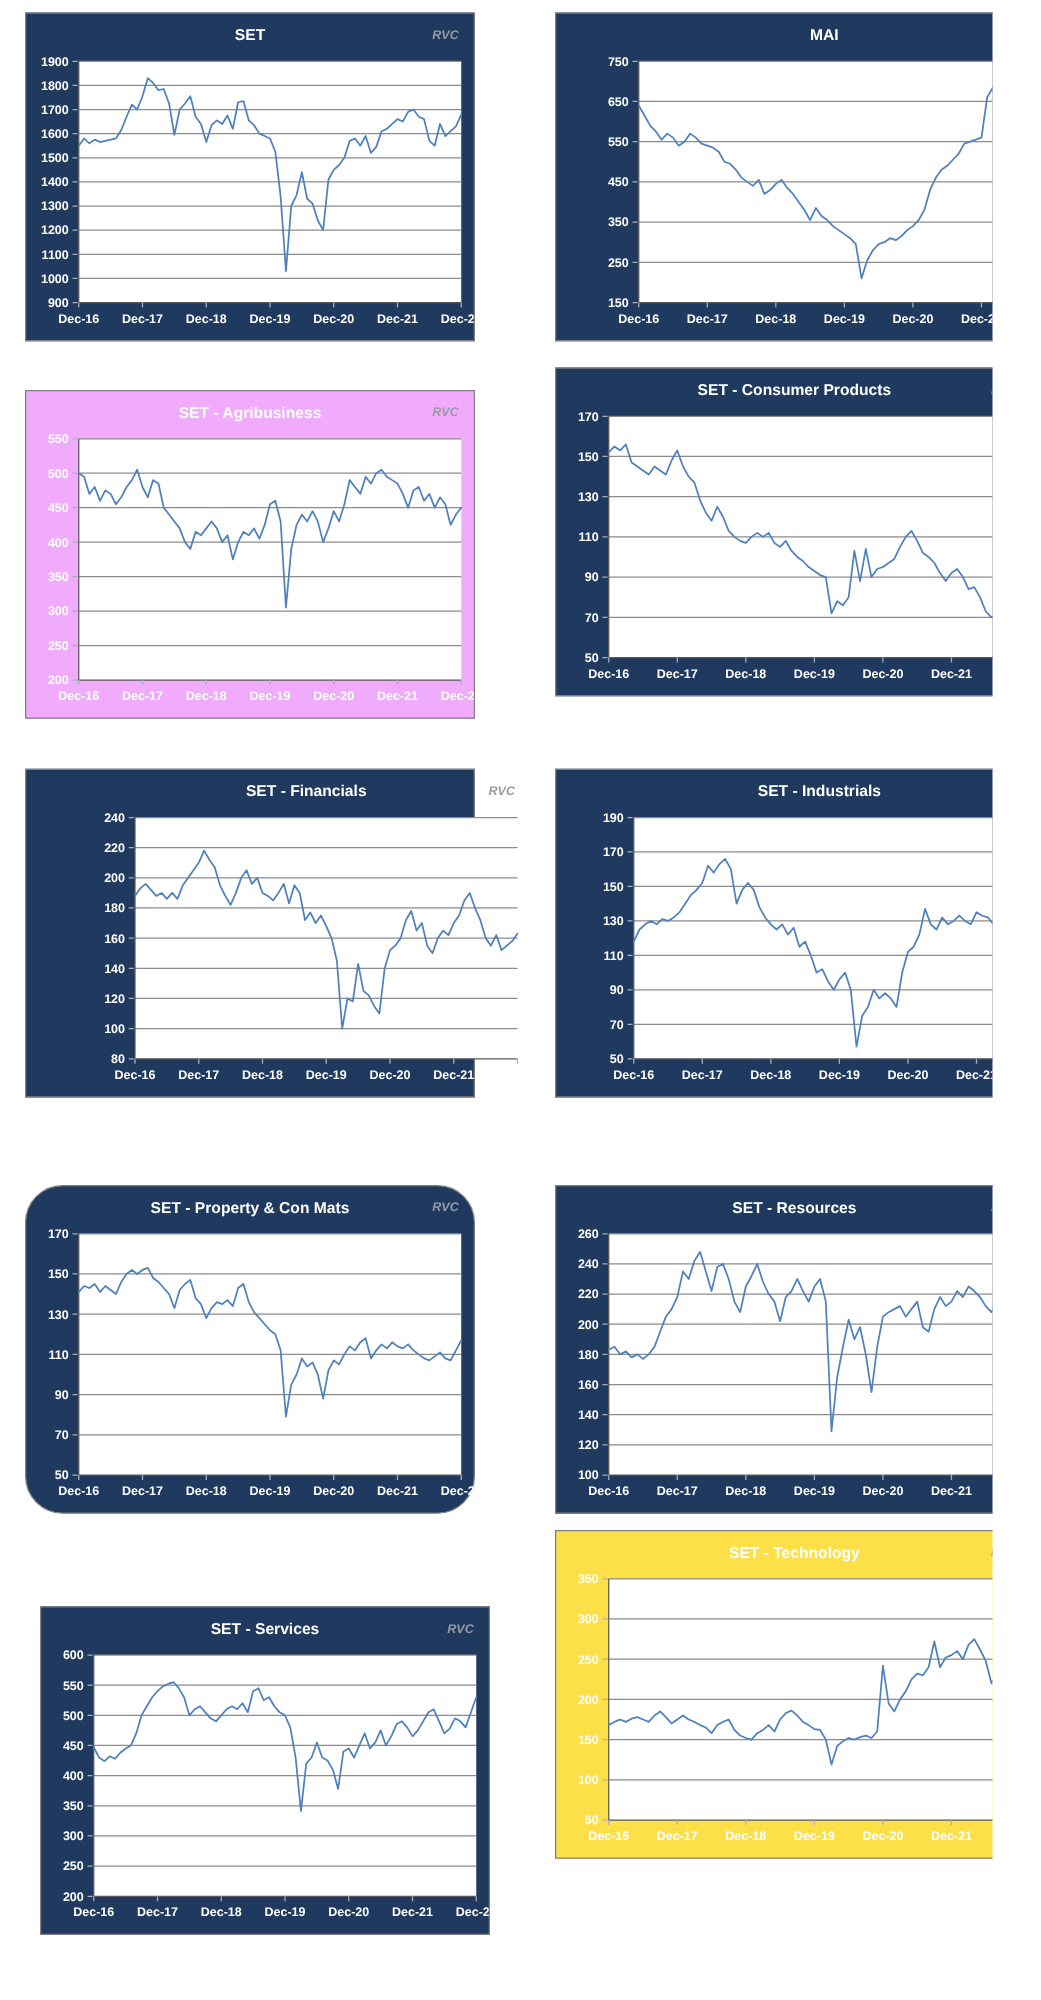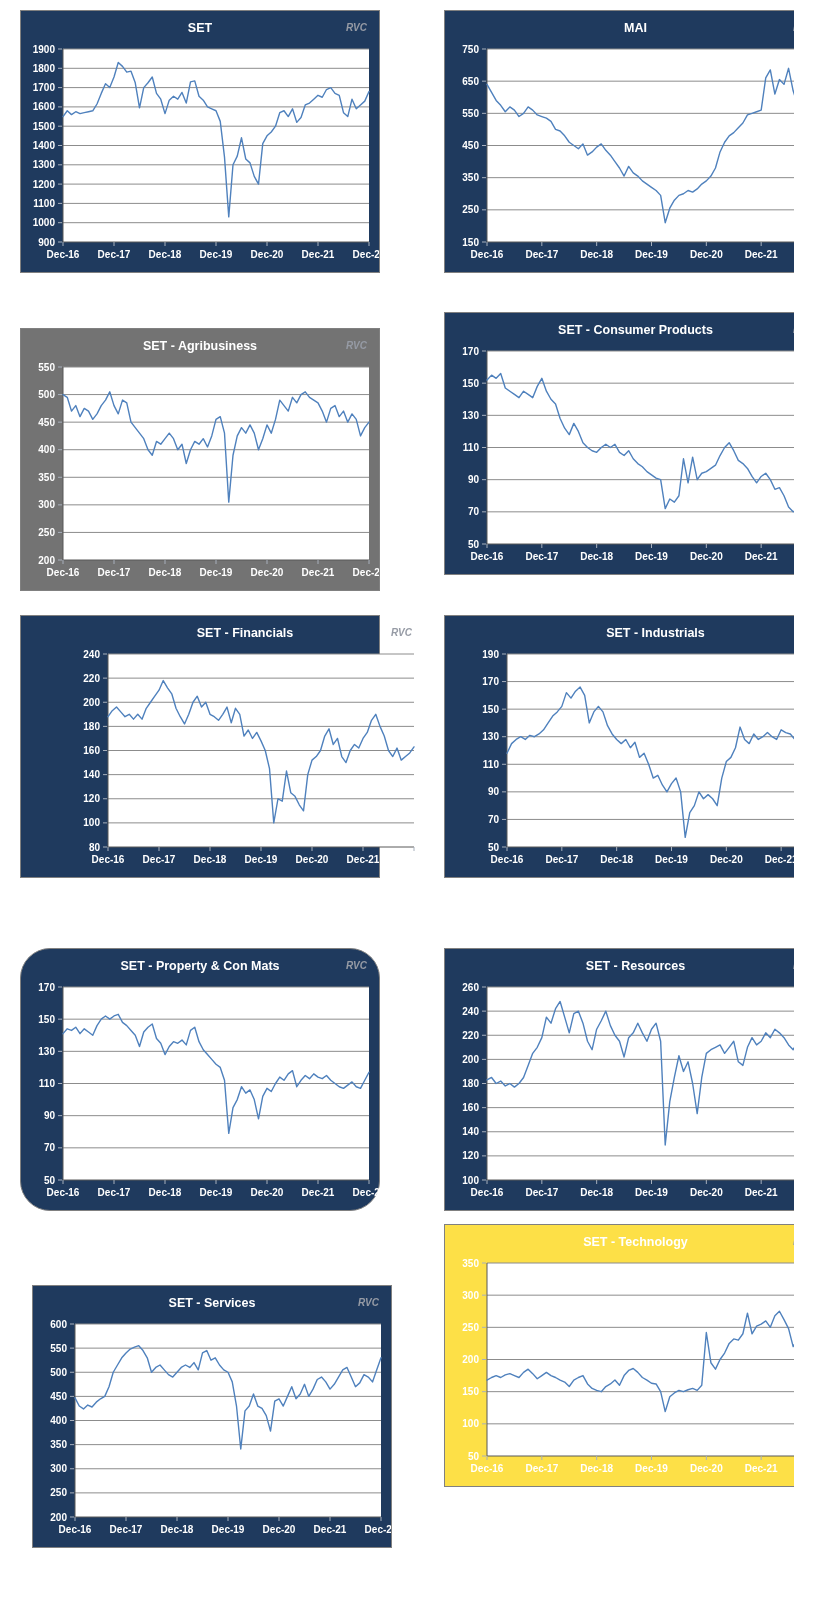--- a/index.html
+++ b/index.html
@@ -62,21 +62,21 @@
           <text x="195" y="247" text-anchor="middle" fill="#FFFFFF" font-size="10px" font-weight="700" font-family="&quot;Liberation Sans&quot;,sans-serif">Dec-19</text>
           <line x1="246" y1="231" x2="246" y2="235" stroke="#A8B0BC" stroke-width="1"></line>
           <text x="246" y="247" text-anchor="middle" fill="#FFFFFF" font-size="10px" font-weight="700" font-family="&quot;Liberation Sans&quot;,sans-serif">Dec-20</text>
           <line x1="297" y1="231" x2="297" y2="235" stroke="#A8B0BC" stroke-width="1"></line>
           <text x="297" y="247" text-anchor="middle" fill="#FFFFFF" font-size="10px" font-weight="700" font-family="&quot;Liberation Sans&quot;,sans-serif">Dec-21</text>
           <line x1="348" y1="231" x2="348" y2="235" stroke="#A8B0BC" stroke-width="1"></line>
           <text x="348" y="247" text-anchor="middle" fill="#FFFFFF" font-size="10px" font-weight="700" font-family="&quot;Liberation Sans&quot;,sans-serif">Dec-22</text>
           <polyline points="42.00,105.55 46.25,99.76 50.50,103.62 54.75,100.72 59.00,102.65 63.25,101.69 67.50,100.72 71.75,99.76 76.00,93.00 80.25,82.39 84.50,72.74 88.75,76.60 93.00,65.98 97.25,51.51 101.50,55.37 105.75,61.16 110.00,60.19 114.25,71.78 118.50,96.87 122.75,76.60 127.00,71.78 131.25,65.98 135.50,82.39 139.75,88.18 144.00,102.65 148.25,89.15 152.50,85.28 156.75,88.18 161.00,81.42 165.25,92.04 169.50,70.81 173.75,69.84 178.00,85.28 182.25,89.15 186.50,95.90 190.75,97.83 195.00,99.76 199.25,110.38 203.50,146.08 207.75,205.91 212.00,153.80 216.25,145.12 220.50,126.78 224.75,148.01 229.00,151.87 233.25,165.38 237.50,173.10 241.75,132.57 246.00,124.85 250.25,120.99 254.50,115.20 258.75,101.69 263.00,99.76 267.25,105.55 271.50,97.83 275.75,111.34 280.00,106.52 284.25,93.97 288.50,92.04 292.75,88.18 297.00,84.32 301.25,86.25 305.50,78.53 309.75,76.60 314.00,82.39 318.25,84.32 322.50,101.69 326.75,105.55 331.00,88.18 335.25,97.83 339.50,93.97 343.75,90.11 348.00,80.46" fill="none" stroke="#4F81BD" stroke-width="1.4" stroke-linejoin="round" stroke-linecap="round"></polyline>
         </svg>
   </div>
-      <div class="chart-card" style="left: 444px; top: 10px; width: 383px; height: 263px; background: rgb(31, 58, 94); border-color: rgb(128, 128, 128);">
+      <div class="chart-card" style="left: 444px; top: 10px; width: 383px; height: 263px; background: rgb(31, 58, 94); border-color: rgb(128, 128, 128); padding-left: 24px;">
     <svg xmlns="http://www.w3.org/2000/svg" width="381" height="261" viewBox="0 0 381 261">
           <text x="190.5" y="21" text-anchor="middle" fill="#FFFFFF" font-size="12.5px" font-weight="700" font-family="&quot;Liberation Sans&quot;,sans-serif">MAI</text>
           <text x="369" y="20" text-anchor="end" fill="#969BA5" font-size="10px" font-weight="700" font-style="italic" font-family="&quot;Liberation Sans&quot;,sans-serif">RVC</text>
           <rect x="42" y="38" width="329" height="193" fill="#FFFFFF"></rect>
           <line x1="42" y1="231" x2="371" y2="231" stroke="#595959" stroke-width="1"></line>
           <line x1="37" y1="231" x2="41" y2="231" stroke="#A8B0BC" stroke-width="1"></line>
           <text x="34" y="234.5" text-anchor="end" fill="#FFFFFF" font-size="10px" font-weight="700" font-family="&quot;Liberation Sans&quot;,sans-serif">150</text>
           <line x1="42" y1="198.83333333333334" x2="371" y2="198.83333333333334" stroke="#8C8C8C" stroke-width="1"></line>
           <line x1="37" y1="198.83333333333334" x2="41" y2="198.83333333333334" stroke="#A8B0BC" stroke-width="1"></line>
           <text x="34" y="202.33333333333334" text-anchor="end" fill="#FFFFFF" font-size="10px" font-weight="700" font-family="&quot;Liberation Sans&quot;,sans-serif">250</text>
@@ -106,21 +106,21 @@
           <text x="206.5" y="247" text-anchor="middle" fill="#FFFFFF" font-size="10px" font-weight="700" font-family="&quot;Liberation Sans&quot;,sans-serif">Dec-19</text>
           <line x1="261.3333333333333" y1="231" x2="261.3333333333333" y2="235" stroke="#A8B0BC" stroke-width="1"></line>
           <text x="261.3333333333333" y="247" text-anchor="middle" fill="#FFFFFF" font-size="10px" font-weight="700" font-family="&quot;Liberation Sans&quot;,sans-serif">Dec-20</text>
           <line x1="316.1666666666667" y1="231" x2="316.1666666666667" y2="235" stroke="#A8B0BC" stroke-width="1"></line>
           <text x="316.1666666666667" y="247" text-anchor="middle" fill="#FFFFFF" font-size="10px" font-weight="700" font-family="&quot;Liberation Sans&quot;,sans-serif">Dec-21</text>
           <line x1="371" y1="231" x2="371" y2="235" stroke="#A8B0BC" stroke-width="1"></line>
           <text x="371" y="247" text-anchor="middle" fill="#FFFFFF" font-size="10px" font-weight="700" font-family="&quot;Liberation Sans&quot;,sans-serif">Dec-22</text>
           <polyline points="42.00,73.38 46.57,81.42 51.14,89.47 55.71,94.29 60.28,100.72 64.85,95.90 69.42,99.12 73.99,105.55 78.56,102.33 83.13,95.90 87.69,99.12 92.26,103.94 96.83,105.55 101.40,107.16 105.97,110.38 110.54,118.42 115.11,120.03 119.68,124.85 124.25,131.28 128.82,134.50 133.39,137.72 137.96,132.89 142.53,144.15 147.10,140.93 151.67,136.11 156.24,132.89 160.81,139.32 165.38,144.15 169.94,150.58 174.51,157.02 179.08,165.06 183.65,155.41 188.22,161.84 192.79,165.06 197.36,169.88 201.93,173.10 206.50,176.32 211.07,179.53 215.64,184.36 220.21,211.70 224.78,197.22 229.35,189.18 233.92,184.36 238.49,182.75 243.06,179.53 247.63,181.14 252.19,177.92 256.76,173.10 261.33,169.88 265.90,165.06 270.47,157.02 275.04,140.93 279.61,131.28 284.18,124.85 288.75,121.63 293.32,116.81 297.89,111.98 302.46,103.94 307.03,102.33 311.60,100.72 316.17,99.12 320.74,66.95 325.31,58.91 329.88,83.03 334.44,68.56 339.01,73.38 343.58,57.30 348.15,79.82 352.72,94.29 357.29,73.38 361.86,58.91 366.43,86.25 371.00,92.68" fill="none" stroke="#4F81BD" stroke-width="1.4" stroke-linejoin="round" stroke-linecap="round"></polyline>
         </svg>
   </div>
-      <div class="chart-card" style="left: 20px; top: 328px; width: 360px; height: 263px; background: #737373; border-color: rgb(128, 128, 128);">
+      <div class="chart-card" style="left: 20px; top: 312px; width: 360px; height: 263px; background: #f0abfc; border-color: rgb(128, 128, 128);">
     <svg xmlns="http://www.w3.org/2000/svg" width="358" height="261" viewBox="0 0 358 261">
           <text x="179" y="21" text-anchor="middle" fill="#FFFFFF" font-size="12.5px" font-weight="700" font-family="&quot;Liberation Sans&quot;,sans-serif">SET - Agribusiness</text>
           <text x="346" y="20" text-anchor="end" fill="#969BA5" font-size="10px" font-weight="700" font-style="italic" font-family="&quot;Liberation Sans&quot;,sans-serif">RVC</text>
           <rect x="42" y="38" width="306" height="193" fill="#FFFFFF"></rect>
           <line x1="42" y1="231" x2="348" y2="231" stroke="#595959" stroke-width="1"></line>
           <line x1="37" y1="231" x2="41" y2="231" stroke="#A8B0BC" stroke-width="1"></line>
           <text x="34" y="234.5" text-anchor="end" fill="#FFFFFF" font-size="10px" font-weight="700" font-family="&quot;Liberation Sans&quot;,sans-serif">200</text>
           <line x1="42" y1="203.42857142857144" x2="348" y2="203.42857142857144" stroke="#8C8C8C" stroke-width="1"></line>
           <line x1="37" y1="203.42857142857144" x2="41" y2="203.42857142857144" stroke="#A8B0BC" stroke-width="1"></line>
           <text x="34" y="206.92857142857144" text-anchor="end" fill="#FFFFFF" font-size="10px" font-weight="700" font-family="&quot;Liberation Sans&quot;,sans-serif">250</text>
@@ -153,21 +153,21 @@
           <text x="195" y="247" text-anchor="middle" fill="#FFFFFF" font-size="10px" font-weight="700" font-family="&quot;Liberation Sans&quot;,sans-serif">Dec-19</text>
           <line x1="246" y1="231" x2="246" y2="235" stroke="#A8B0BC" stroke-width="1"></line>
           <text x="246" y="247" text-anchor="middle" fill="#FFFFFF" font-size="10px" font-weight="700" font-family="&quot;Liberation Sans&quot;,sans-serif">Dec-20</text>
           <line x1="297" y1="231" x2="297" y2="235" stroke="#A8B0BC" stroke-width="1"></line>
           <text x="297" y="247" text-anchor="middle" fill="#FFFFFF" font-size="10px" font-weight="700" font-family="&quot;Liberation Sans&quot;,sans-serif">Dec-21</text>
           <line x1="348" y1="231" x2="348" y2="235" stroke="#A8B0BC" stroke-width="1"></line>
           <text x="348" y="247" text-anchor="middle" fill="#FFFFFF" font-size="10px" font-weight="700" font-family="&quot;Liberation Sans&quot;,sans-serif">Dec-22</text>
           <polyline points="42.00,65.57 46.25,68.33 50.50,82.11 54.75,76.60 59.00,87.63 63.25,79.36 67.50,82.11 71.75,90.39 76.00,84.87 80.25,76.60 84.50,71.09 88.75,62.81 93.00,76.60 97.25,84.87 101.50,71.09 105.75,73.84 110.00,93.14 114.25,98.66 118.50,104.17 122.75,109.69 127.00,120.71 131.25,126.23 135.50,112.44 139.75,115.20 144.00,109.69 148.25,104.17 152.50,109.69 156.75,120.71 161.00,115.20 165.25,134.50 169.50,120.71 173.75,112.44 178.00,115.20 182.25,109.69 186.50,117.96 190.75,106.93 195.00,90.39 199.25,87.63 203.50,104.17 207.75,173.10 212.00,126.23 216.25,106.93 220.50,98.66 224.75,104.17 229.00,95.90 233.25,104.17 237.50,120.71 241.75,109.69 246.00,95.90 250.25,104.17 254.50,90.39 258.75,71.09 263.00,76.60 267.25,82.11 271.50,68.33 275.75,73.84 280.00,65.57 284.25,62.81 288.50,68.33 292.75,71.09 297.00,73.84 301.25,82.11 305.50,93.14 309.75,79.36 314.00,76.60 318.25,87.63 322.50,82.11 326.75,93.14 331.00,84.87 335.25,90.39 339.50,106.93 343.75,98.66 348.00,93.14" fill="none" stroke="#4F81BD" stroke-width="1.4" stroke-linejoin="round" stroke-linecap="round"></polyline>
         </svg>
   </div>
-      <div class="chart-card" style="left: 444px; top: 312px; width: 383px; height: 263px; background: rgb(31, 58, 94); border-color: rgb(128, 128, 128);">
+      <div class="chart-card" style="left: 444px; top: 294px; width: 383px; height: 263px; background: rgb(31, 58, 94); border-color: rgb(128, 128, 128);">
     <svg xmlns="http://www.w3.org/2000/svg" width="381" height="261" viewBox="0 0 381 261">
           <text x="190.5" y="21" text-anchor="middle" fill="#FFFFFF" font-size="12.5px" font-weight="700" font-family="&quot;Liberation Sans&quot;,sans-serif">SET - Consumer Products</text>
           <text x="369" y="20" text-anchor="end" fill="#969BA5" font-size="10px" font-weight="700" font-style="italic" font-family="&quot;Liberation Sans&quot;,sans-serif">RVC</text>
           <rect x="42" y="38" width="329" height="193" fill="#FFFFFF"></rect>
           <line x1="42" y1="231" x2="371" y2="231" stroke="#595959" stroke-width="1"></line>
           <line x1="37" y1="231" x2="41" y2="231" stroke="#A8B0BC" stroke-width="1"></line>
           <text x="34" y="234.5" text-anchor="end" fill="#FFFFFF" font-size="10px" font-weight="700" font-family="&quot;Liberation Sans&quot;,sans-serif">50</text>
           <line x1="42" y1="198.83333333333334" x2="371" y2="198.83333333333334" stroke="#8C8C8C" stroke-width="1"></line>
           <line x1="37" y1="198.83333333333334" x2="41" y2="198.83333333333334" stroke="#A8B0BC" stroke-width="1"></line>
           <text x="34" y="202.33333333333334" text-anchor="end" fill="#FFFFFF" font-size="10px" font-weight="700" font-family="&quot;Liberation Sans&quot;,sans-serif">70</text>

